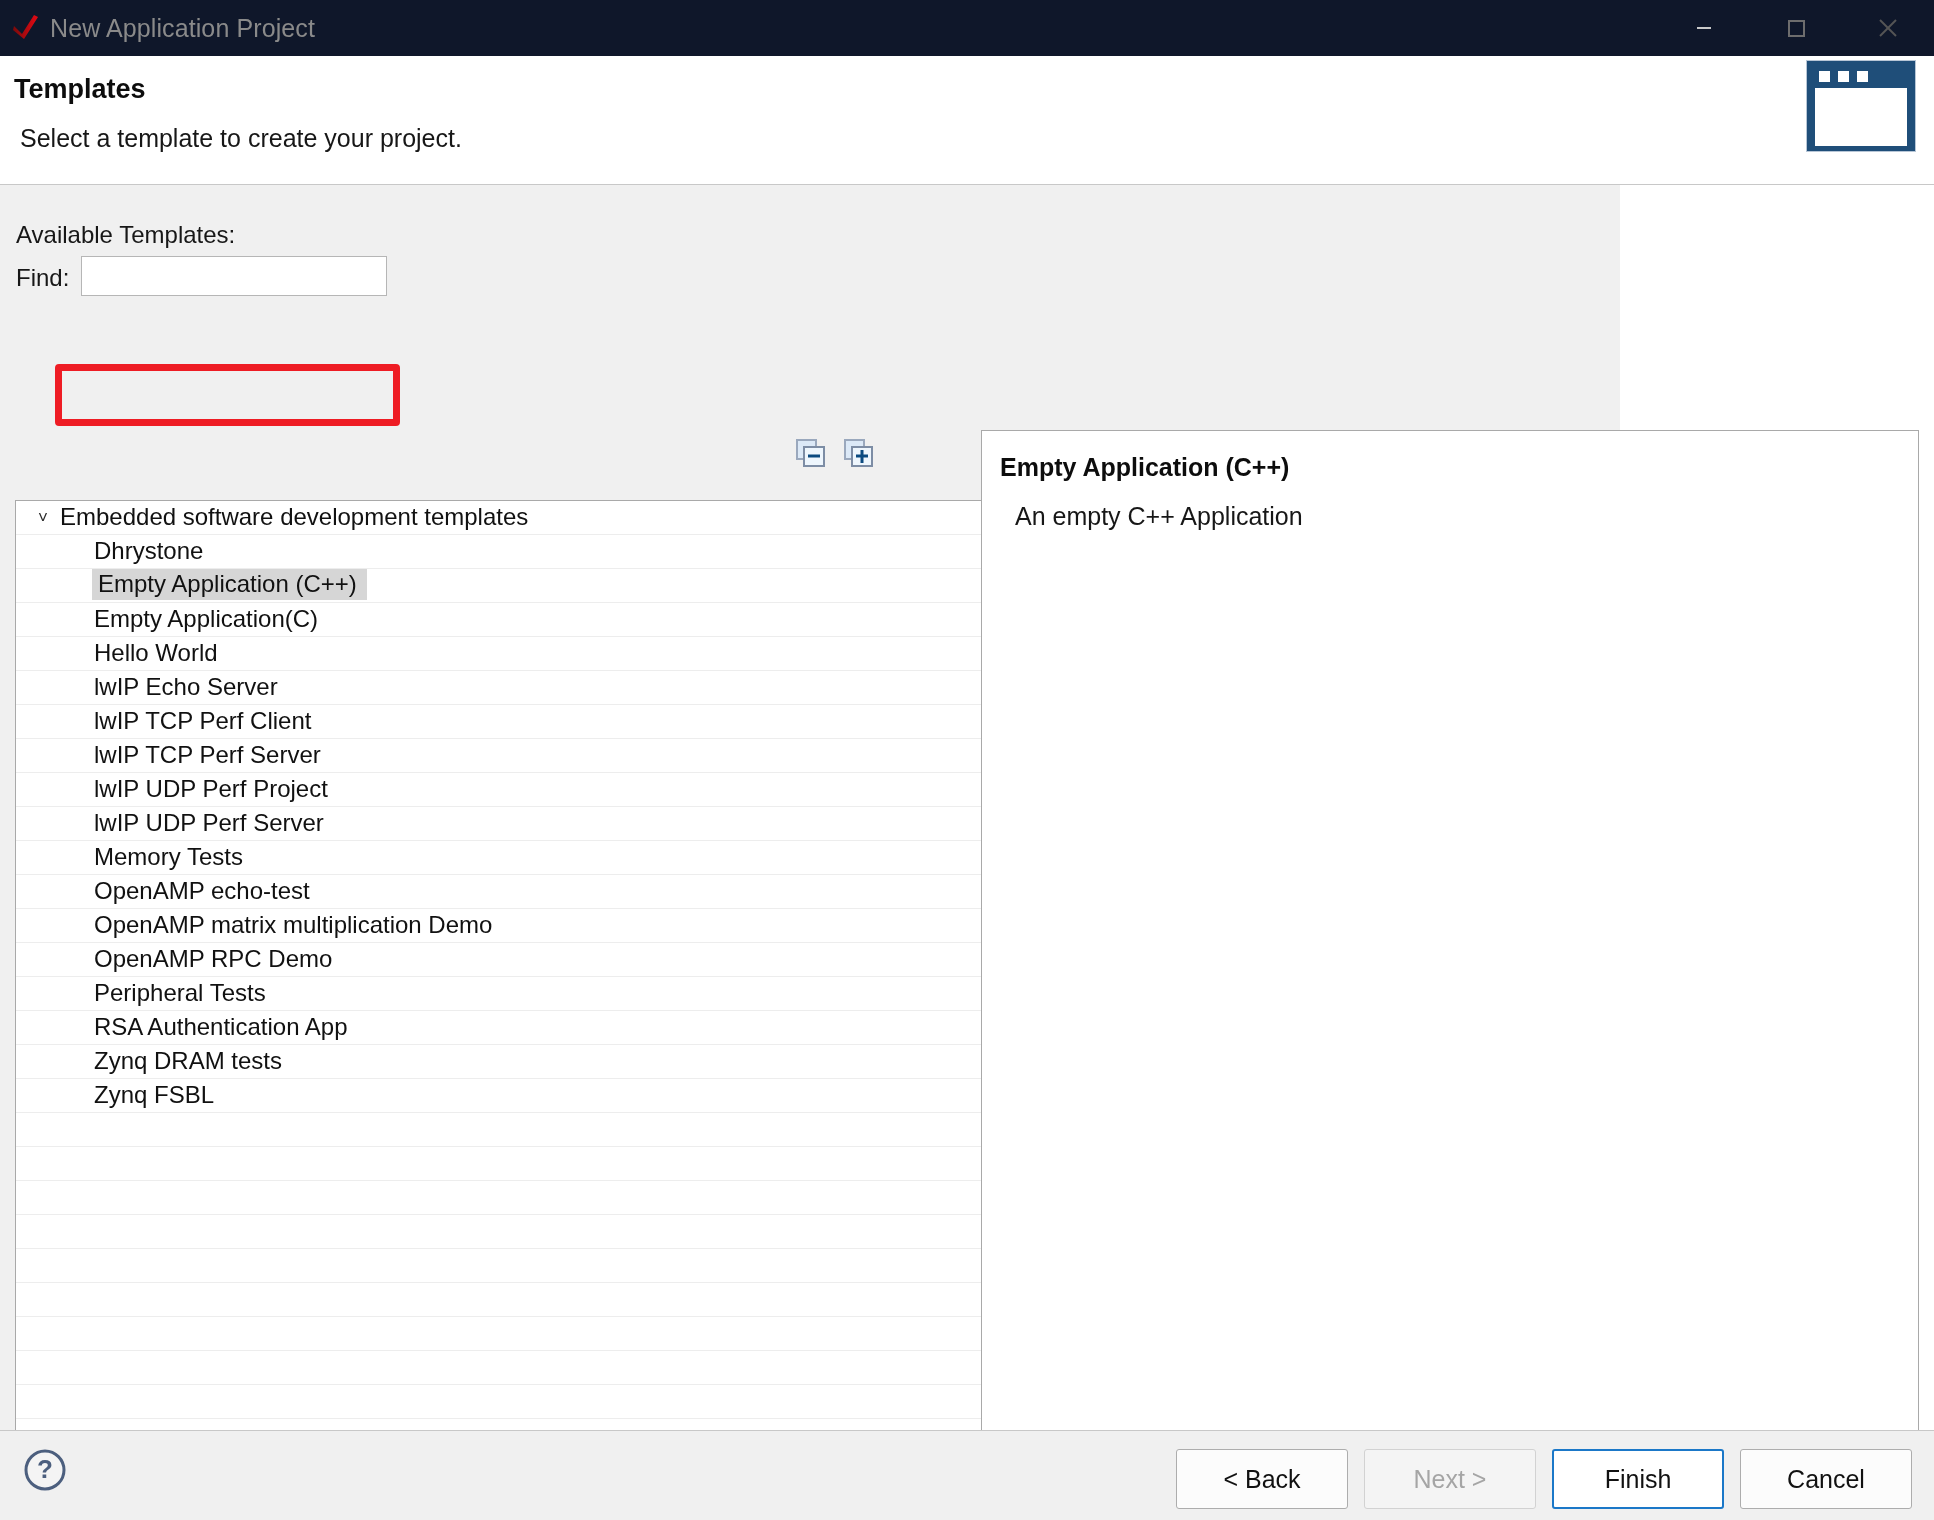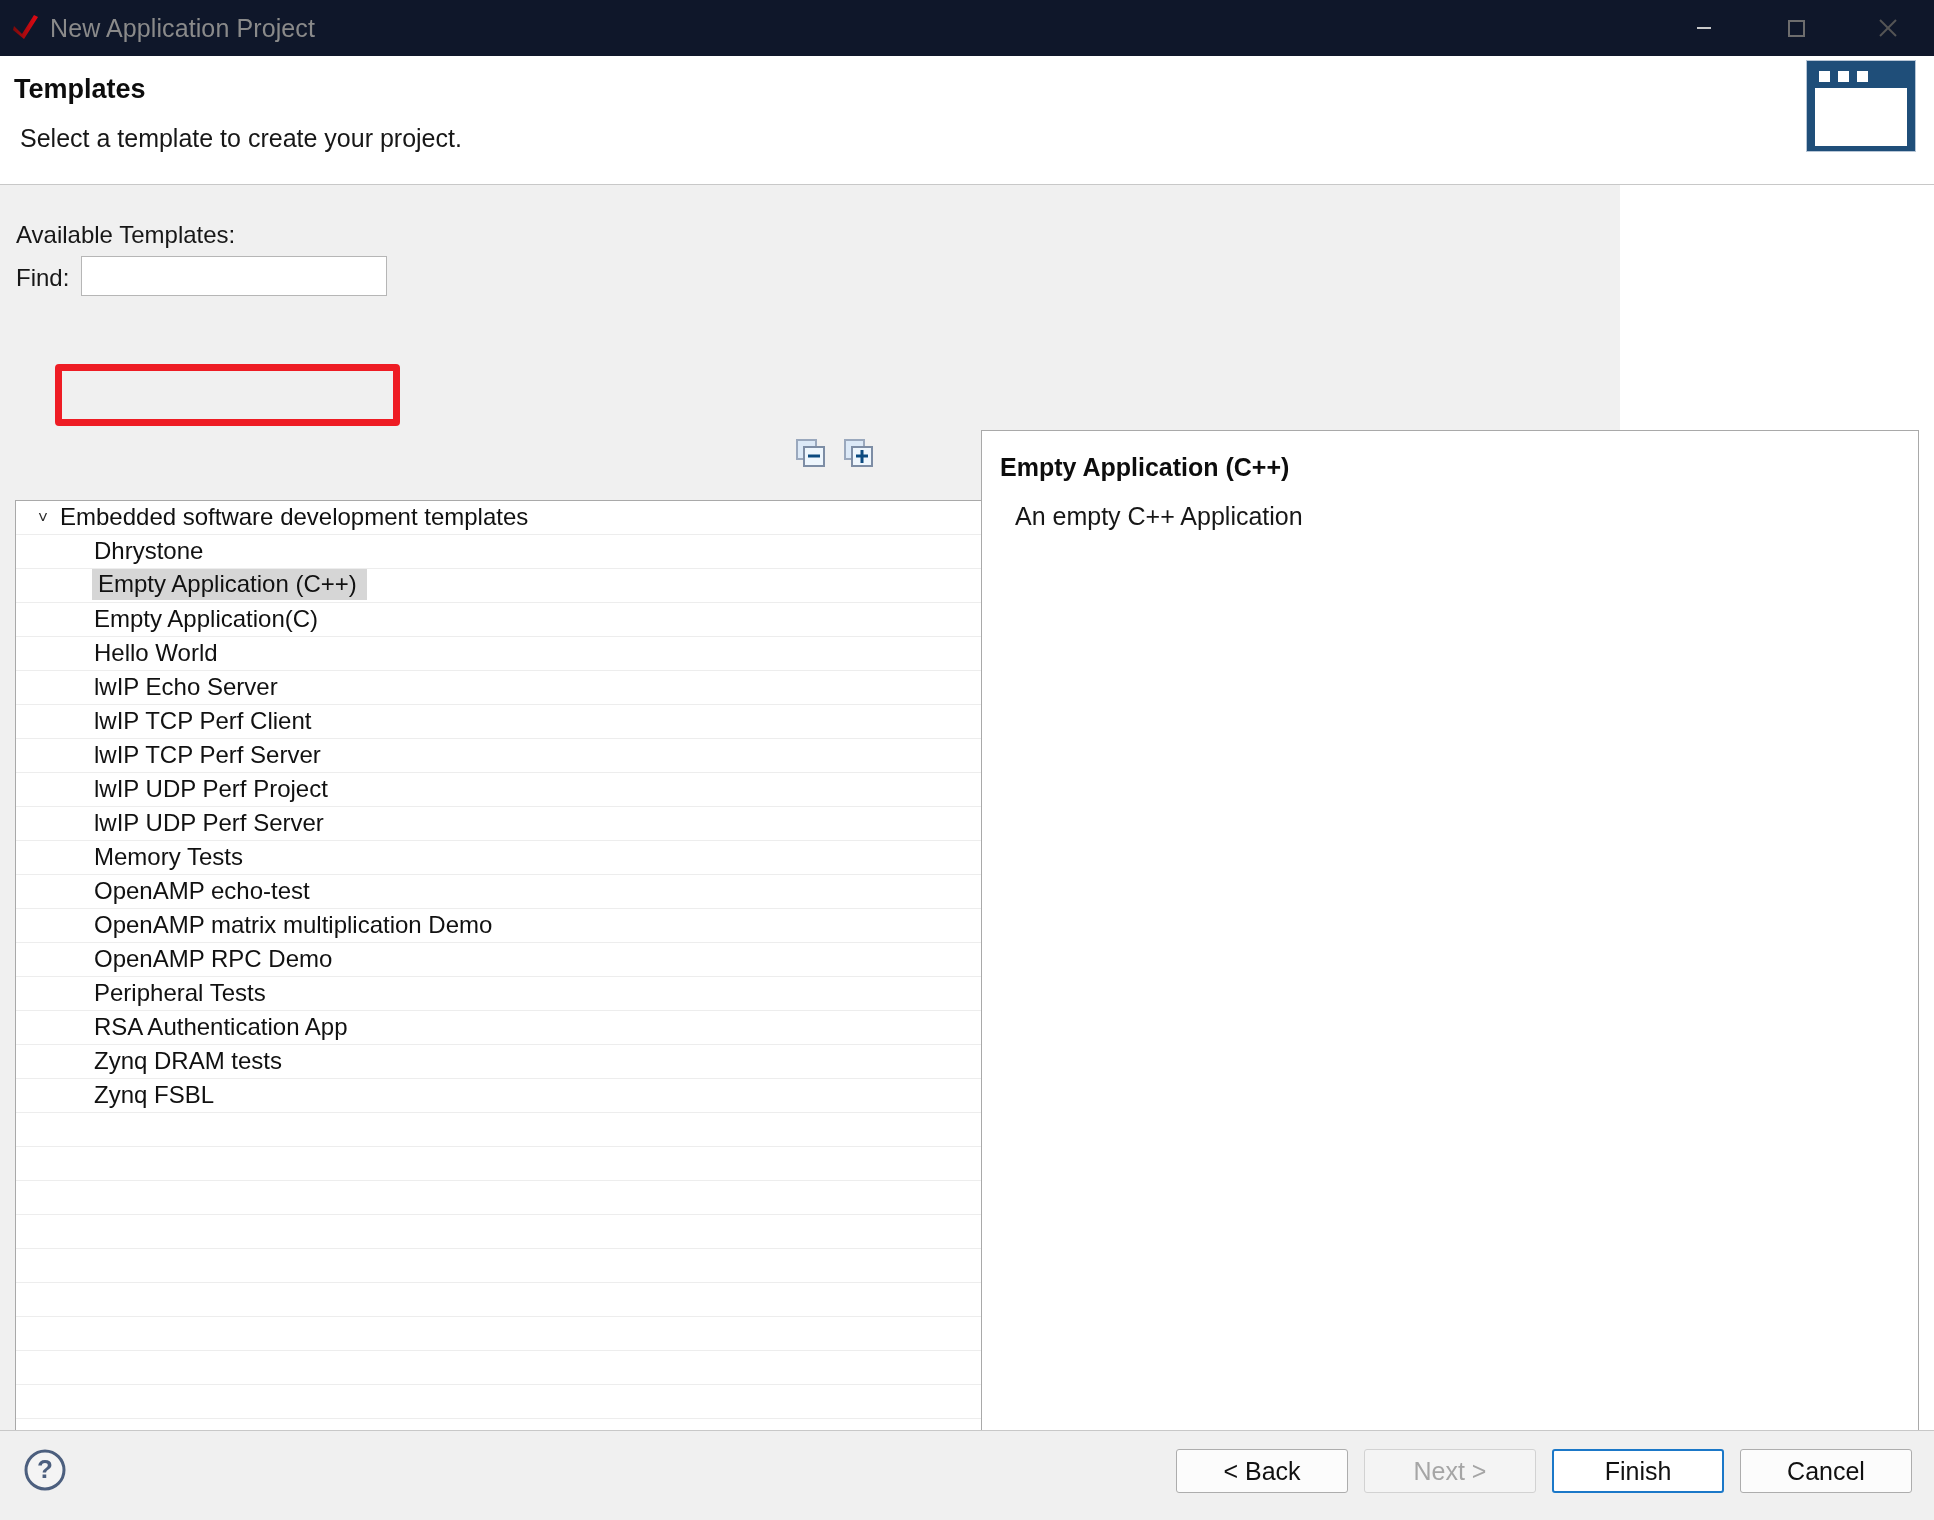--- a/index.html
+++ b/index.html
@@ -225,21 +225,21 @@
     width: 46px; height: 46px;
     display: block;
   }
   .btn-row {
     position: absolute;
     right: 22px; top: 18px;
     display: flex;
     gap: 16px;
   }
   .btn {
-    width: 172px; height: 44px;
+    width: 172px; height: 60px;
     border: 1px solid #adadad;
     background: #fcfcfc;
     border-radius: 3px;
     font-family: "Liberation Sans", sans-serif;
     font-size: 25px;
     color: #111111;
     display: flex;
     align-items: center;
     justify-content: center;
     box-sizing: border-box;

